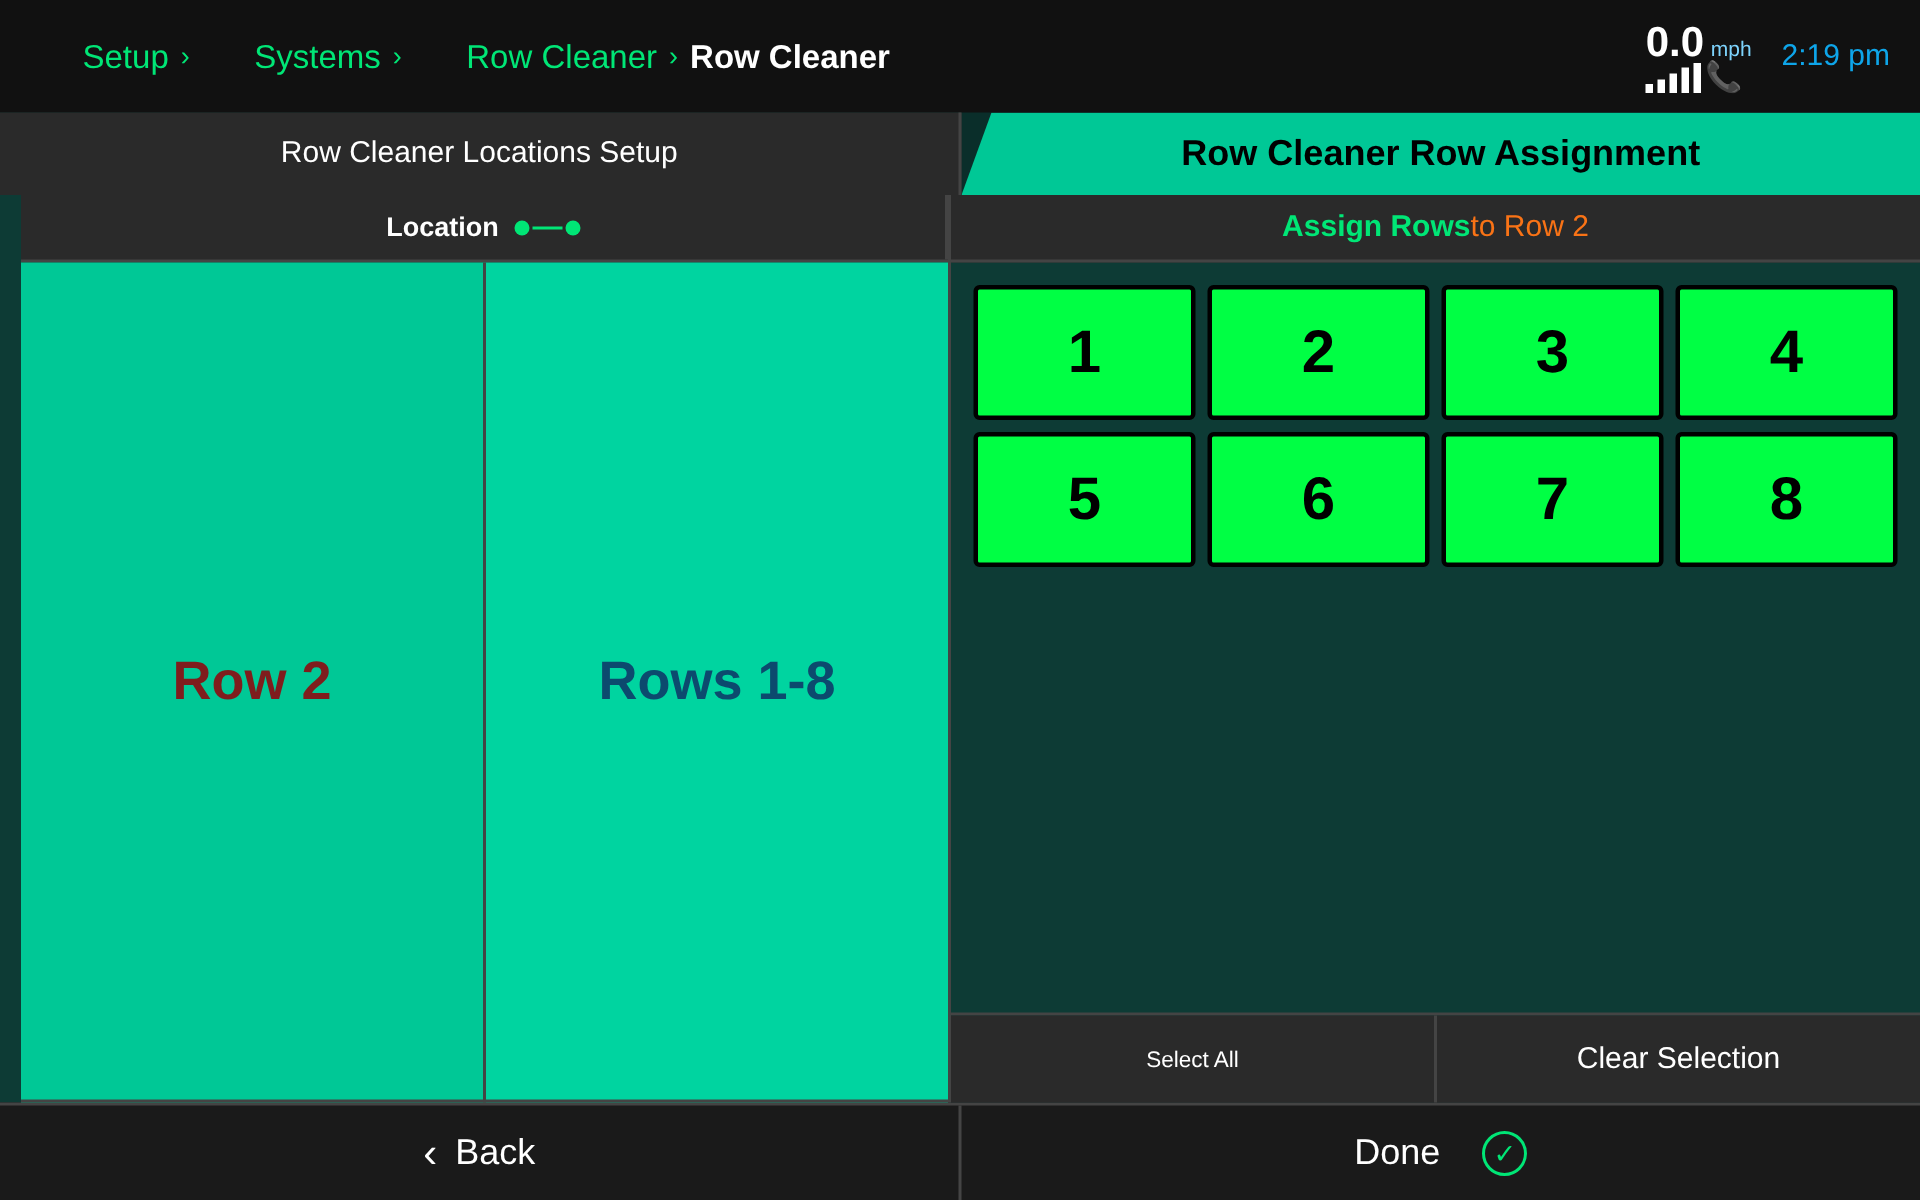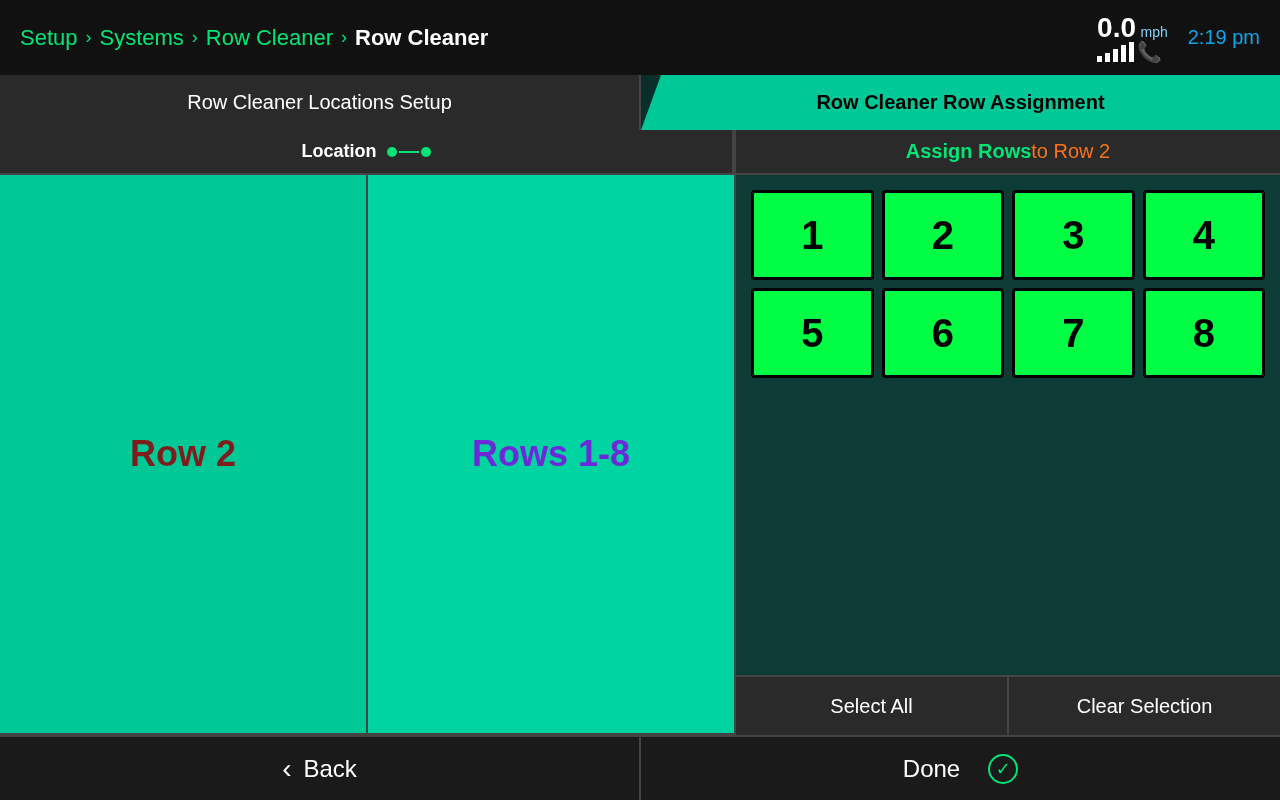--- a/index.html
+++ b/index.html
@@ -23,20 +23,21 @@
       padding: 0 20px;
     }
     #breadcrumb {
       display: flex;
       align-items: center;
       gap: 8px;
       font-size: 22px;
     }
     .breadcrumb-link {
       color: #00e676;
+      margin-left: 35px;
     }
     .breadcrumb-sep {
       color: #00e676;
       font-size: 18px;
     }
     .breadcrumb-current {
       color: #fff;
       font-weight: bold;
     }
     #status-area {
@@ -91,39 +92,40 @@
       font-size: 20px;
       color: #fff;
       border-right: 2px solid #444;
     }
     #tab-assignment {
       flex: 1;
       background: #00c896;
       display: flex;
       align-items: center;
       justify-content: center;
-      font-size: 20px;
+      font-size: 24px;
       color: #000;
       font-weight: bold;
       clip-path: polygon(20px 0%, 100% 0%, 100% 100%, 0% 100%);
     }
 
     
     #main {
       display: flex;
       height: calc(800px - 75px - 55px - 65px);
       background: #0d3b35;
     }
 
     
     #left-panel {
-      width: 736px;
+      width: 620px;
       border-right: 2px solid #444;
       display: flex;
       flex-direction: column;
+      margin-left: 14px;
     }
     #left-header {
       display: flex;
       background: #2a2a2a;
       border-bottom: 2px solid #444;
       height: 45px;
     }
     #left-col-location {
       flex: 1;
       display: flex;
@@ -184,21 +186,21 @@
       background: #00d4a0;
       display: flex;
       align-items: center;
       justify-content: center;
       border-bottom: 2px solid #444;
       cursor: pointer;
     }
     #rows-cell span {
       font-size: 36px;
       font-weight: bold;
-      color: #6d28d9;
+      color: #0c4a6e;
     }
 
     
     #right-panel {
       flex: 1;
       display: flex;
       flex-direction: column;
     }
     #assign-header {
       background: #2a2a2a;
@@ -240,21 +242,21 @@
     }
     #bottom-actions {
       display: flex;
       border-top: 2px solid #444;
       height: 60px;
     }
     #btn-select-all {
       flex: 1;
       background: #2a2a2a;
       color: #fff;
-      font-size: 20px;
+      font-size: 15px;
       display: flex;
       align-items: center;
       justify-content: center;
       cursor: pointer;
       border-right: 2px solid #444;
     }
     #btn-clear-selection {
       flex: 1;
       background: #2a2a2a;
       color: #fff;

